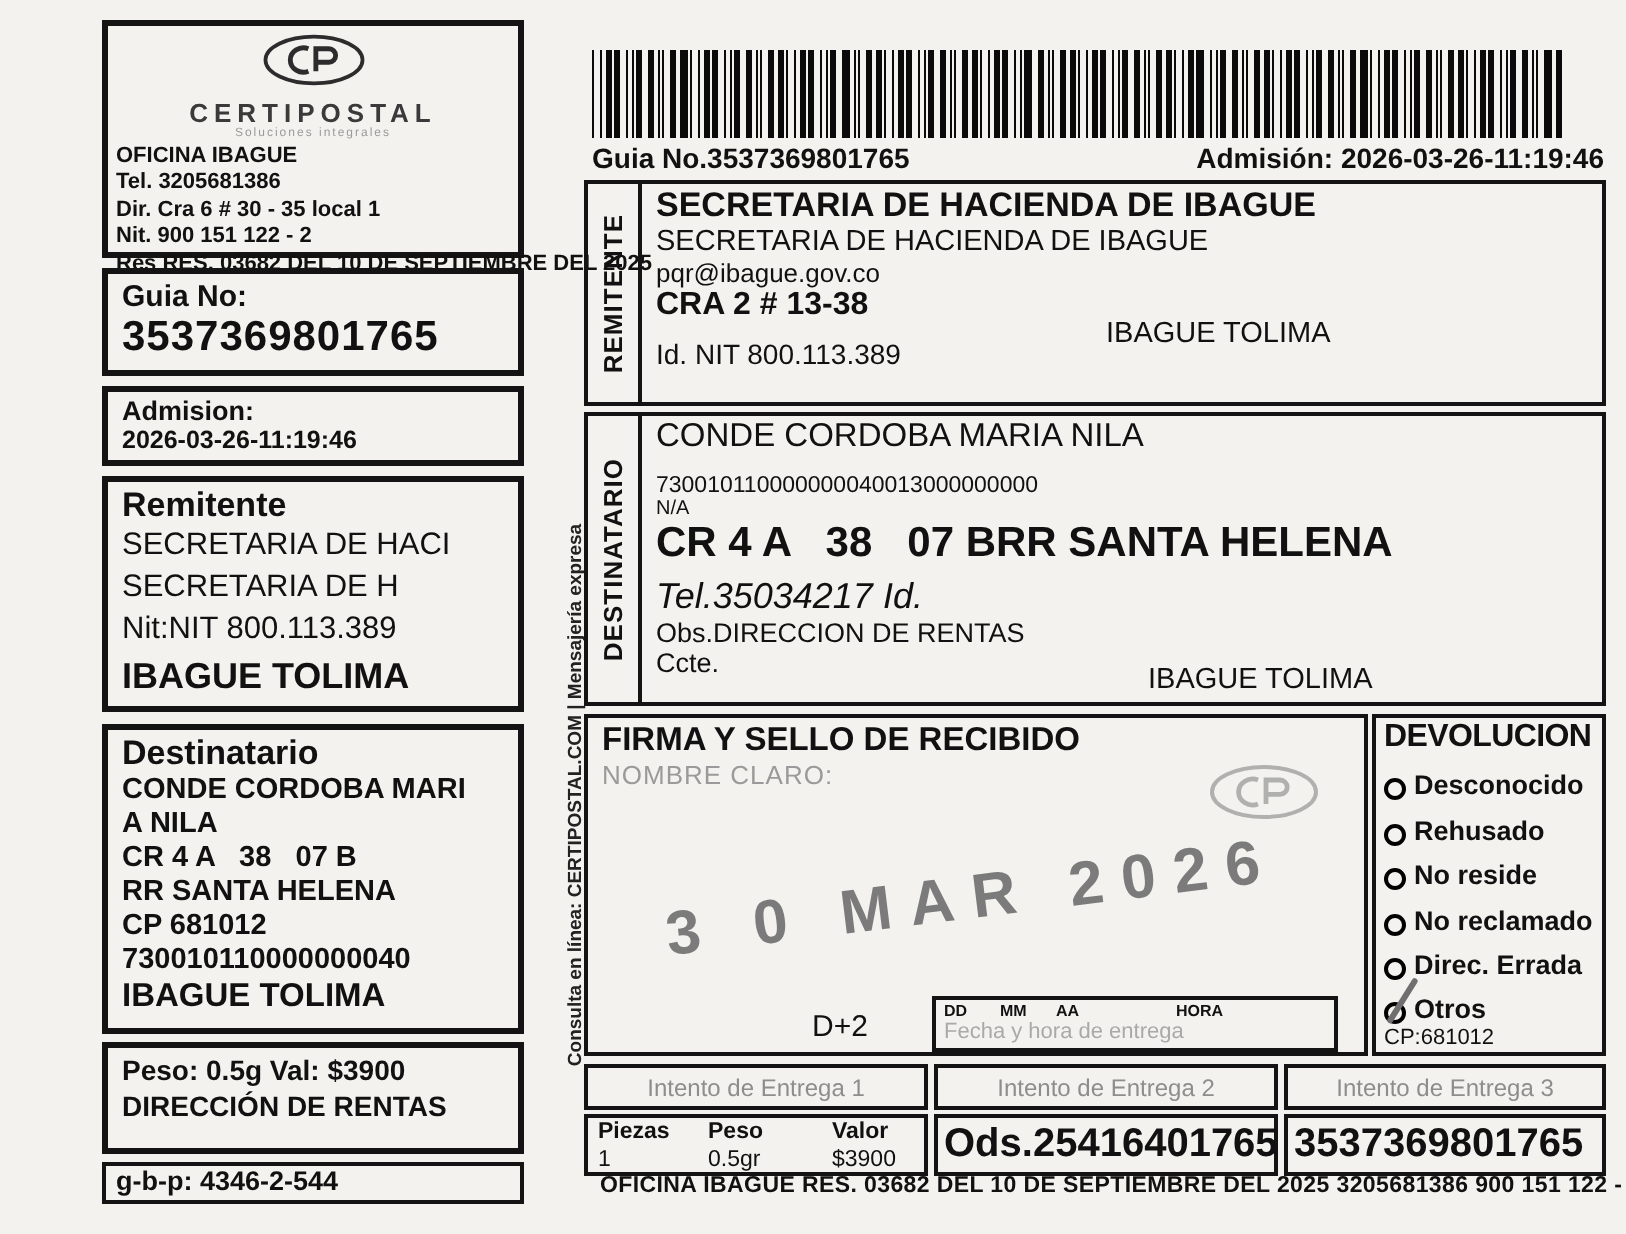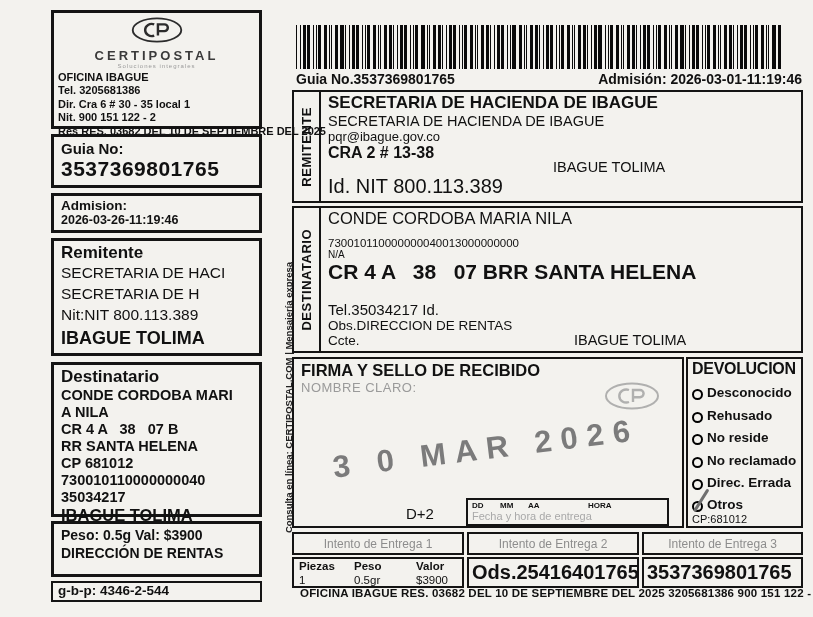--- a/index.html
+++ b/index.html
@@ -51,29 +51,29 @@
   .vlabel-box { display:flex; }
   .vlabel { width:27px; border-right:2.5px solid #141414; display:flex; align-items:center; justify-content:center; }
   .vlabel span { writing-mode:vertical-rl; transform:rotate(180deg); font-weight:bold; font-size:13px; letter-spacing:.5px; }
   .vcontent { flex:1; padding:1px 7px; position:relative; }
 
   #box-remit-r { left:292px; top:90px; width:511px; height:113px; }
   #box-remit-r .n1 { font-size:17px; font-weight:bold; }
   #box-remit-r .n2 { font-size:14.5px; }
   #box-remit-r .em { font-size:13px; }
   #box-remit-r .ad { font-size:16px; font-weight:bold; }
-  #box-remit-r .idl { position:absolute; left:7px; bottom:3px; font-size:20px; }
+  #box-remit-r .idl { position:absolute; left:7px; bottom:16px; font-size:14px; }
   #box-remit-r .city { position:absolute; left:232px; bottom:26px; font-size:14.5px; }
 
   #box-dest-r { left:292px; top:206px; width:511px; height:147px; }
   #box-dest-r .nm { font-size:16.5px; }
   #box-dest-r .code { font-size:11.5px; margin-top:9px; }
   #box-dest-r .na { font-size:10px; }
   #box-dest-r .ad { font-size:21px; font-weight:bold; }
-  #box-dest-r .tel { font-size:15px; margin-top:17px; }
+  #box-dest-r .tel { font-size:18px; margin-top:4px;font-style:italic; }
   #box-dest-r .obs { font-size:13.5px; }
   #box-dest-r .cc { font-size:13.5px; }
   #box-dest-r .city { position:absolute; left:253px; bottom:3px; font-size:14.5px; }
 
   #box-firma { left:292px; top:357px; width:392px; height:171px; padding:2px 7px; }
   #box-firma .t { font-size:16.5px; font-weight:bold; }
   #box-firma .nc { font-size:13px; color:#9a9a9a; letter-spacing:.5px; }
   #stamp-cp { position:absolute; right:16px; top:22px; opacity:.75; }
   #stamp-date { position:absolute; left:38px; top:72px; font-size:31px; font-weight:bold; color:#7b7b7b; letter-spacing:9px; transform:rotate(-7deg); white-space:pre; }
   #dplus { position:absolute; left:112px; top:146px; font-size:15px; }
@@ -144,21 +144,20 @@
 </div>
 
 <div class="box" id="box-dest-l">
   <div class="t">Destinatario</div>
   <div class="l pre">CONDE CORDOBA MARI</div>
   <div class="l pre">A NILA</div>
   <div class="l pre">CR 4 A   38   07 B</div>
   <div class="l pre">RR SANTA HELENA</div>
   <div class="l pre">CP 681012</div>
   <div class="l pre">730010110000000040</div>
-  <div class="l pre">35034217</div>
   <div class="city nowrap">IBAGUE TOLIMA</div>
 </div>
 
 <div class="box" id="box-peso">
   <div class="nowrap">Peso: 0.5g Val: $3900</div>
   <div class="nowrap">DIRECCIÓN DE RENTAS</div>
 </div>
 
 <div class="box" id="box-gbp">
   <div class="nowrap">g-b-p: 4346-2-544</div>
@@ -284,21 +283,21 @@
     <div style="width: 3.1px; margin-right: 3px;"></div>
     <div style="width: 3.1px; margin-right: 2px;"></div>
     <div style="width: 1px; margin-right: 1px;"></div>
     <div style="width: 1px; margin-right: 3px;"></div>
     <div style="width: 3.1px; margin-right: 2px;"></div>
     <div style="width: 3.1px; margin-right: 1px;"></div>
   </div>
 
 <div class="abs" id="rp-header">
   <span>Guia No.3537369801765</span>
-  <span>Admisión: 2026-03-01-11:19:46</span>
+  <span>Admisión: 2026-03-26-11:19:46</span>
 </div>
 
 <div class="box2 vlabel-box" id="box-remit-r">
   <div class="vlabel">
     <span>REMITENTE</span>
   </div>
   <div class="vcontent">
     <div class="n1 nowrap">SECRETARIA DE HACIENDA DE IBAGUE</div>
     <div class="n2 nowrap">SECRETARIA DE HACIENDA DE IBAGUE</div>
     <div class="em nowrap">pqr@ibague.gov.co</div>

